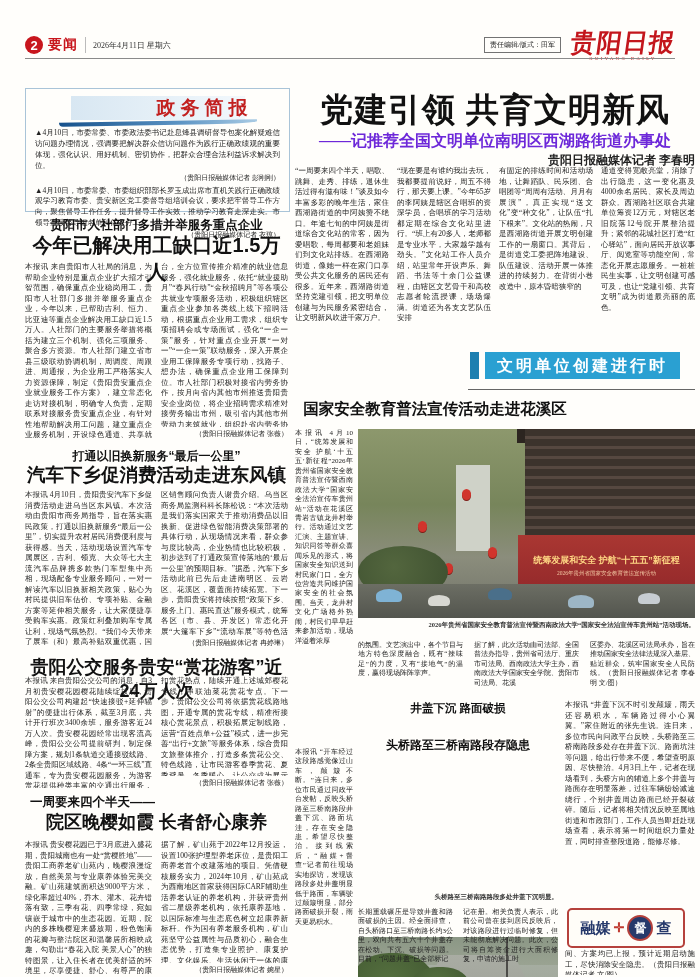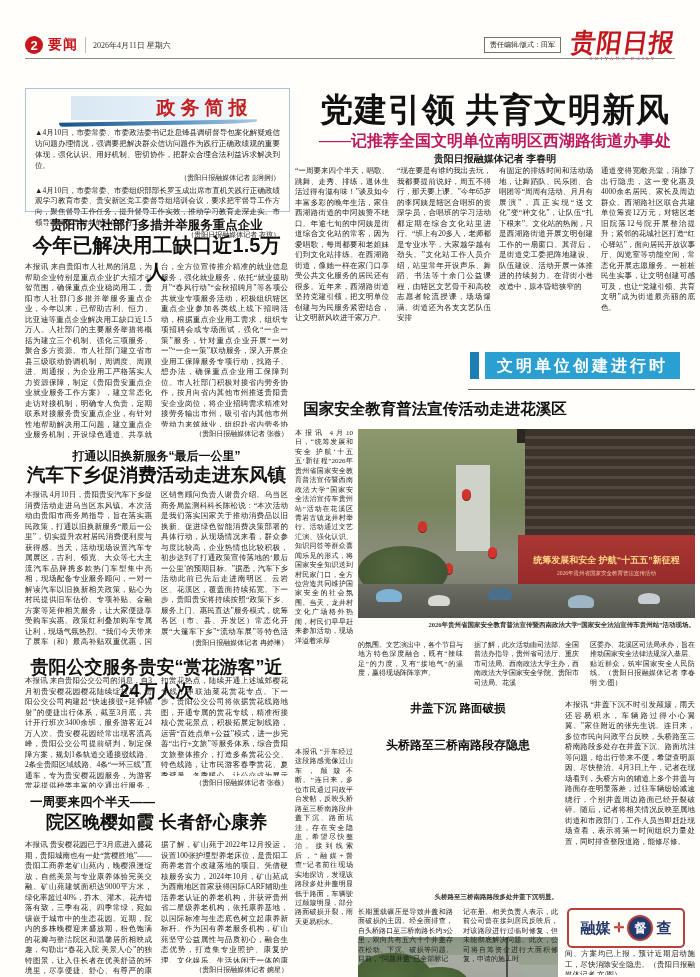--- a/index.html
+++ b/index.html
@@ -137,37 +137,37 @@
   <div class="abs hl" style="left:25px;top:810px;width:263px;text-align:center;font-size:18px;">院区晚樱如霞 长者舒心康养</div>
   <div class="abs cols" style="left:25px;top:840px;width:263px;height:135px;gap:9px;">
     <div class="c body-t">本报讯 贵安樱花园已于3月底进入盛花期，贵阳城南也有一处“赏樱胜地”——贵阳工商养老矿山苑内，晚樱浪漫绽放，自然美景与专业康养体验完美交融。矿山苑建筑面积达9000平方米，绿化率超过40%，乔木、灌木、花卉错落有致，三季有花、四季常绿，宛如镶嵌于城市中的生态花园。近期，院内的多株晚樱迎来盛放期，粉色饱满的花瓣与整洁院区和温馨居所相映成趣，勾勒出“春花入院 美景人心”的独特图景，让入住长者在优美舒适的环境里，尽享便捷、舒心、有尊严的康养生活。</div>
     <div class="cwrap">
       <div class="txt body-t">据了解，矿山苑于2022年12月投运，设置100张护理型养老床位，是贵阳工商养老首个改建落地的项目。凭借硬核服务实力，2024年10月，矿山苑成为西南地区首家获得国际CARF辅助生活养老认证的养老机构，并获评贵州省二星级养老机构，依托康养基地，以国际标准与生态底色树立起康养新标杆。作为国有养老服务机构，矿山苑坚守公益属性与品质初心，融合生态优势，打造集专业照护、康复护理、文化娱乐、生活休闲于一体的康养家园，目前入住率100%。</div>
       <div class="credit">（贵阳日报融媒体记者 婉星）</div>
     </div>
   </div>
 
   <div class="abs hl" style="left:295px;top:88px;width:400px;text-align:center;font-size:33px;letter-spacing:1px;">党建引领  共育文明新风</div>
-  <div class="abs" style="left:295px;top:131px;width:400px;text-align:center;font-size:16px;font-weight:bold;color:#be185d;">——记推荐全国文明单位南明区西湖路街道办事处</div>
-  <div class="abs" style="left:295px;top:152px;width:400px;text-align:center;font-size:10px;font-weight:bold;color:#222;">贵阳日报融媒体记者 李春明</div>
+  <div class="abs" style="left:295px;top:131px;width:400px;text-align:center;font-size:16px;font-weight:bold;color:#6d28d9;">——记推荐全国文明单位南明区西湖路街道办事处</div>
+  <div class="abs" style="left:295px;top:152px;width:400px;text-align:right;font-size:12px;font-weight:bold;color:#222;">贵阳日报融媒体记者 李春明</div>
   <div class="abs cols" style="left:295px;top:166px;width:400px;height:182px;gap:8px;">
     <div class="c body-t">“一周要来四个半天，唱歌、跳舞、走秀、排练，退休生活过得有滋有味！”谈及如今丰富多彩的晚年生活，家住西湖路街道的申阿姨赞不绝口。年逾七旬的申阿姨是街道综合文化站的常客，因为爱唱歌，每周都要和老姐妹们到文化站排练。在西湖路街道，像她一样在家门口享受公共文化服务的居民还有很多。近年来，西湖路街道坚持党建引领，把文明单位创建与为民服务紧密结合，让文明新风吹进千家万户。</div>
     <div class="c body-t">“现在要是有谁约我出去玩，我都要提前说好，周五不得行，那天要上课。”今年65岁的李阿姨是辖区合唱班的资深学员，合唱班的学习活动都定期在综合文化站里进行。“班上有20多人，老师都是专业水平，大家越学越有劲头。”文化站工作人员介绍，站里常年开设声乐、舞蹈、书法等十余门公益课程，由辖区文艺骨干和高校志愿者轮流授课，场场爆满。街道还为各支文艺队伍安排</div>
     <div class="c body-t">有固定的排练时间和活动场地，让舞蹈队、民乐团、合唱团等“周周有活动、月月有展演”，真正实现“送文化”变“种文化”，让队伍“扎下根来”。文化站的热闹，只是西湖路街道开展文明创建工作的一扇窗口。其背后，是街道党工委把阵地建设、队伍建设、活动开展一体推进的持续努力。在背街小巷改造中，原本昏暗狭窄的</div>
     <div class="c body-t">通道变得宽敞亮堂，消除了出行隐患，这一变化惠及4000余名居民、家长及周边群众。西湖路社区联合共建单位筹资12万元，对辖区老旧院落12号院开展整治提升；紧邻的花城社区打造“红心驿站”，面向居民开放议事厅、阅览室等功能空间，常态化开展志愿服务。一桩桩民生实事，让文明创建可感可及，也让“党建引领、共育文明”成为街道最亮丽的底色。</div>
   </div>
 
   <div class="abs bluebar" style="left:470px;top:352px;height:27px;">
     <div class="sq"></div>
     <div class="bar">文明单位创建进行时</div>
   </div>
   <div class="abs rule" style="left:468px;top:389px;width:227px;background:#666;"></div>
 
   <div class="abs hl" style="left:300px;top:399px;width:270px;text-align:center;font-size:15.5px;">国家安全教育普法宣传活动走进花溪区</div>
-  <div class="abs body-s" style="left:295px;top:429px;width:58px;height:263px;overflow:hidden;">本报讯 4月10日，“统筹发展和安全 护航‘十五五’新征程”2026年贵州省国家安全教育普法宣传暨西南政法大学“国家安全法治宣传车贵州站”活动在花溪区青岩古镇龙井村举行。活动通过文艺汇演、强化认识、知识问答等群众喜闻乐见的形式，将国家安全知识送到村民家门口，全方位营造共同维护国家安全的社会氛围。当天，龙井村文化广场格外热闹，村民们早早赶来参加活动，现场洋溢着浓厚</div>
+  <div class="abs body-s" style="left:295px;top:429px;width:58px;height:263px;overflow:hidden;">本报讯 4月10日，“统筹发展和安全 护航‘十五五’新征程”2026年贵州省国家安全教育普法宣传暨西南政法大学“国家安全法治宣传车贵州站”活动在花溪区青岩古镇龙井村举行。活动通过文艺汇演、主题宣讲、知识问答等群众喜闻乐见的形式，将国家安全知识送到村民家门口，全方位营造共同维护国家安全的社会氛围。当天，龙井村文化广场格外热闹，村民们早早赶来参加活动，现场洋溢着浓厚</div>
 
   <div class="abs photo ph1" style="left:358px;top:429px;width:337px;height:189px;">
     <div class="roof"></div>
     <div class="bld"></div>
     <div class="wall"></div>
     <div class="lant" style="left:104px;top:60px;"></div>
     <div class="lant" style="left:60px;top:92px;"></div>
     <div class="lant" style="left:130px;top:118px;"></div>
     <div class="lant" style="left:86px;top:134px;"></div>
     <div class="bush"></div>

